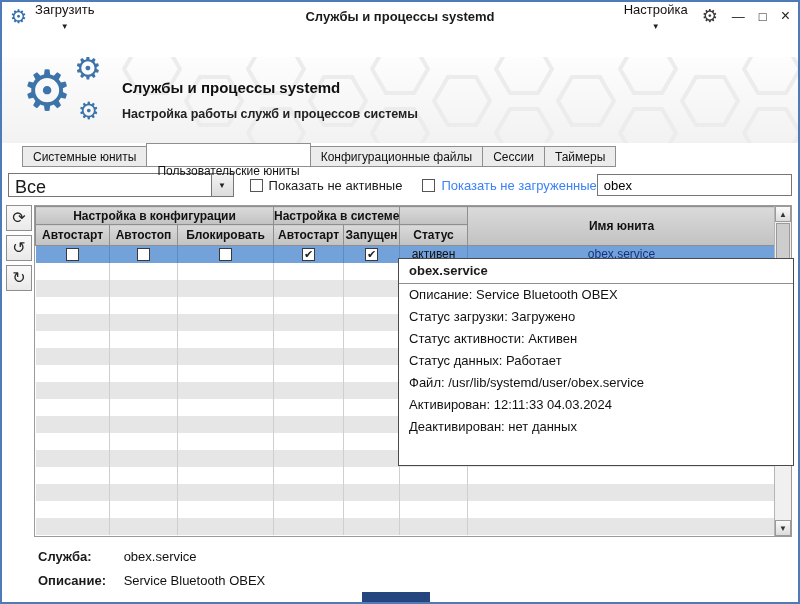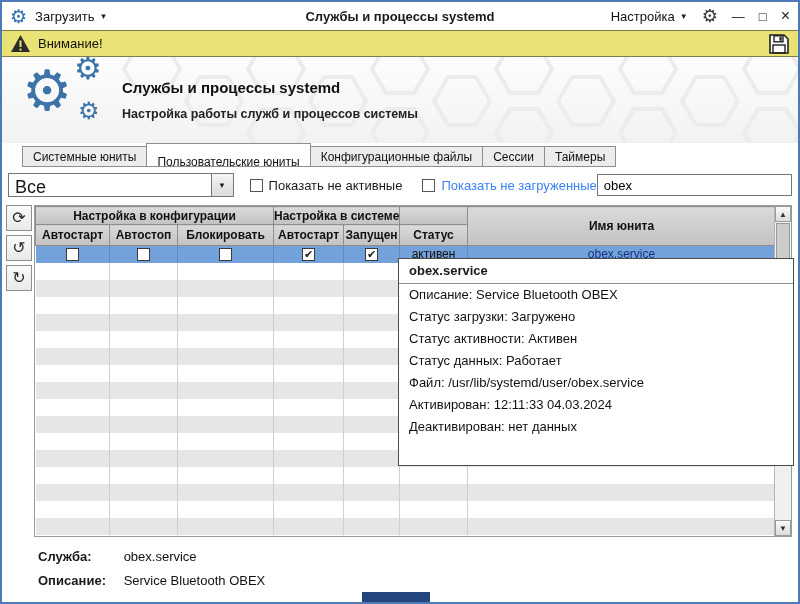--- a/index.html
+++ b/index.html
@@ -20,21 +20,21 @@
   
   .titlebar {
     position: absolute; left: 0; top: 0; right: 0; height: 28px;
     display: flex; align-items: center; padding: 0 8px;
     background: #ffffff;
   }
   .tb-left { display: flex; align-items: center; gap: 8px; z-index: 2; }
   .app-gear { color: #2f6db1; font-size: 19px; line-height: 1; }
   .menu-btn {
     background: none; border: none; font: inherit; cursor: pointer;
-    display: inline-flex; align-items: center; gap: 5px; color: #111;
+    display: inline-flex; align-items: center; gap: 5px; color: #111; flex-direction: column;
   }
   .menu-btn .caret { font-size: 8px; color: #222; }
   .tb-title {
     position: absolute; left: 0; right: 0; text-align: center;
     font-weight: bold;
   }
   .tb-right { margin-left: auto; display: flex; align-items: center; gap: 14px; z-index: 2; }
   .settings-gear { color: #3a3a3a; font-size: 18px; line-height: 1; cursor: pointer; }
   .winbtn { font-size: 13px; color: #222; cursor: pointer; line-height: 1; }
   .winbtn.close { font-size: 16px; }
@@ -72,21 +72,21 @@
   
   .tabs {
     position: absolute; left: 20px; top: 141px; height: 24px;
     display: flex; align-items: flex-end;
   }
   .tab {
     height: 21px; padding: 3px 10px 2px 10px;
     background: #ececec; border: 1px solid #8f8f8f; margin-right: -1px;
     font-size: 12px; white-space: nowrap; cursor: pointer; color: #111;
   }
-  .tab.active { height: 24px; background: #ffffff; padding-top: 11px; z-index: 2; }
+  .tab.active { height: 24px; background: #ffffff; padding-top: 20px; z-index: 2; }
 
   
   .filters {
     position: absolute; left: 6px; top: 170px; right: 6px; height: 26px;
     display: flex; align-items: center;
   }
   .combo {
     width: 234px; height: 24px; border: 1px solid #767676;
     display: flex; align-items: stretch; background: #fff;
   }
@@ -211,38 +211,20 @@
         <span>Настройка</span>
         <span class="caret">▼</span>
       </button>
       <span class="settings-gear">⚙</span>
       <span class="winbtn">—</span>
       <span class="winbtn">□</span>
       <span class="winbtn close">×</span>
     </div>
   </div>
 
-  <div class="warnbar">
-    <span style="display:inline-flex;">
-      <svg width="21" height="19" viewBox="0 0 21 19">
-        <path d="M10.5 1 L20 18 L1 18 Z" fill="#2b2b2b"></path>
-        <rect x="9.5" y="6.5" width="2" height="6.5" fill="#e9e274"></rect>
-        <rect x="9.5" y="14.6" width="2" height="2" fill="#e9e274"></rect>
-      </svg>
-    </span>
-    <span class="warn-text">Внимание!</span>
-    <span class="save-disk">
-      <svg width="22" height="22" viewBox="0 0 22 22">
-        <path d="M2 2 H16 L20 6 V20 H2 Z" fill="#fdfdfd" stroke="#222" stroke-width="1.6"></path>
-        <rect x="6" y="2.8" width="9" height="6" fill="none" stroke="#222" stroke-width="1.4"></rect>
-        <rect x="11.5" y="3.8" width="2.2" height="4" fill="#222"></rect>
-        <rect x="5" y="12" width="12" height="8" fill="none" stroke="#222" stroke-width="1.4"></rect>
-      </svg>
-    </span>
-  </div>
 
   <div class="banner">
     <svg class="hexes" width="796" height="86">
       <g fill="none" stroke="#ececec" stroke-width="4">
         <polygon points="122,12 136,-12 164,-12 178,12 164,36 136,36"></polygon>
         <polygon points="184,44 198,20 226,20 240,44 226,68 198,68"></polygon>
         <polygon points="246,12 260,-12 288,-12 302,12 288,36 260,36"></polygon>
         <polygon points="308,44 322,20 350,20 364,44 350,68 322,68"></polygon>
         <polygon points="370,12 384,-12 412,-12 426,12 412,36 384,36"></polygon>
         <polygon points="432,44 446,20 474,20 488,44 474,68 446,68"></polygon>

